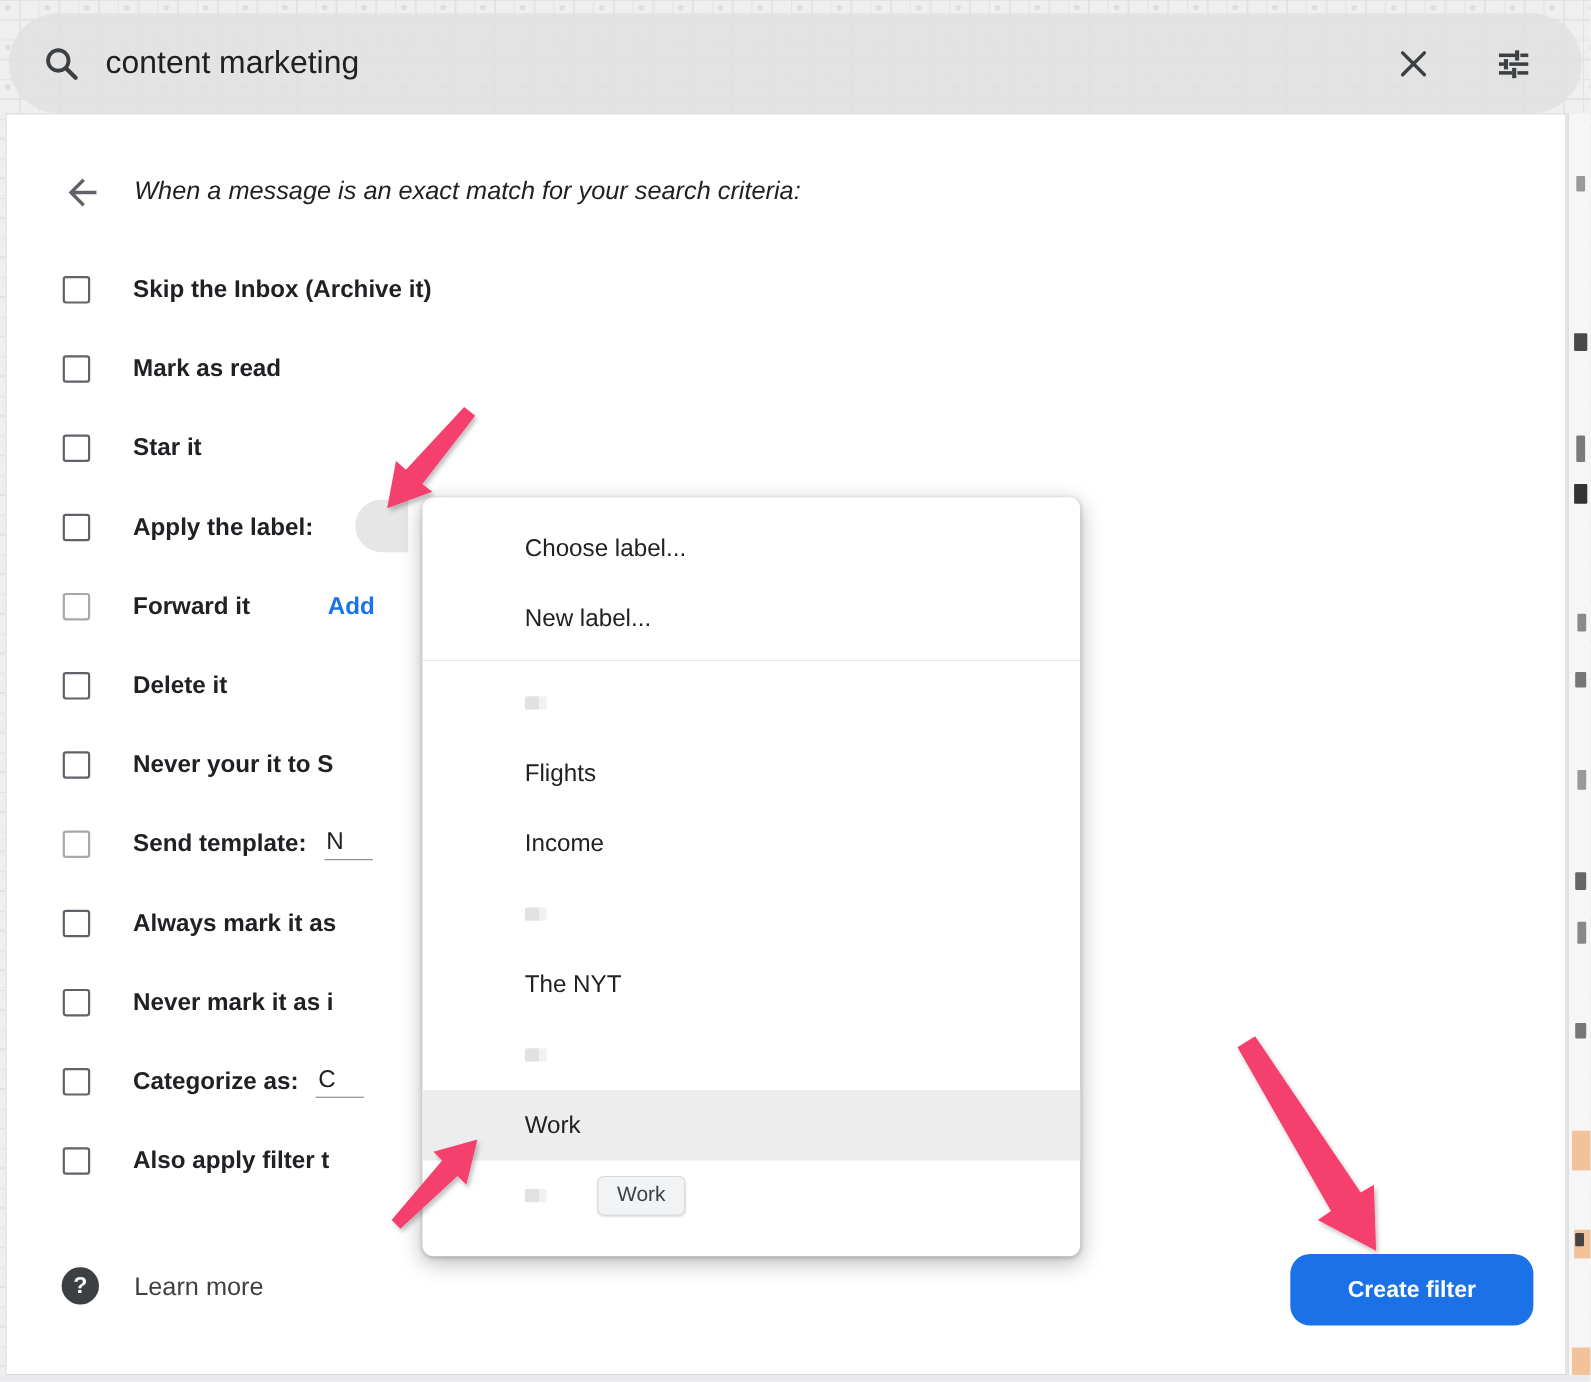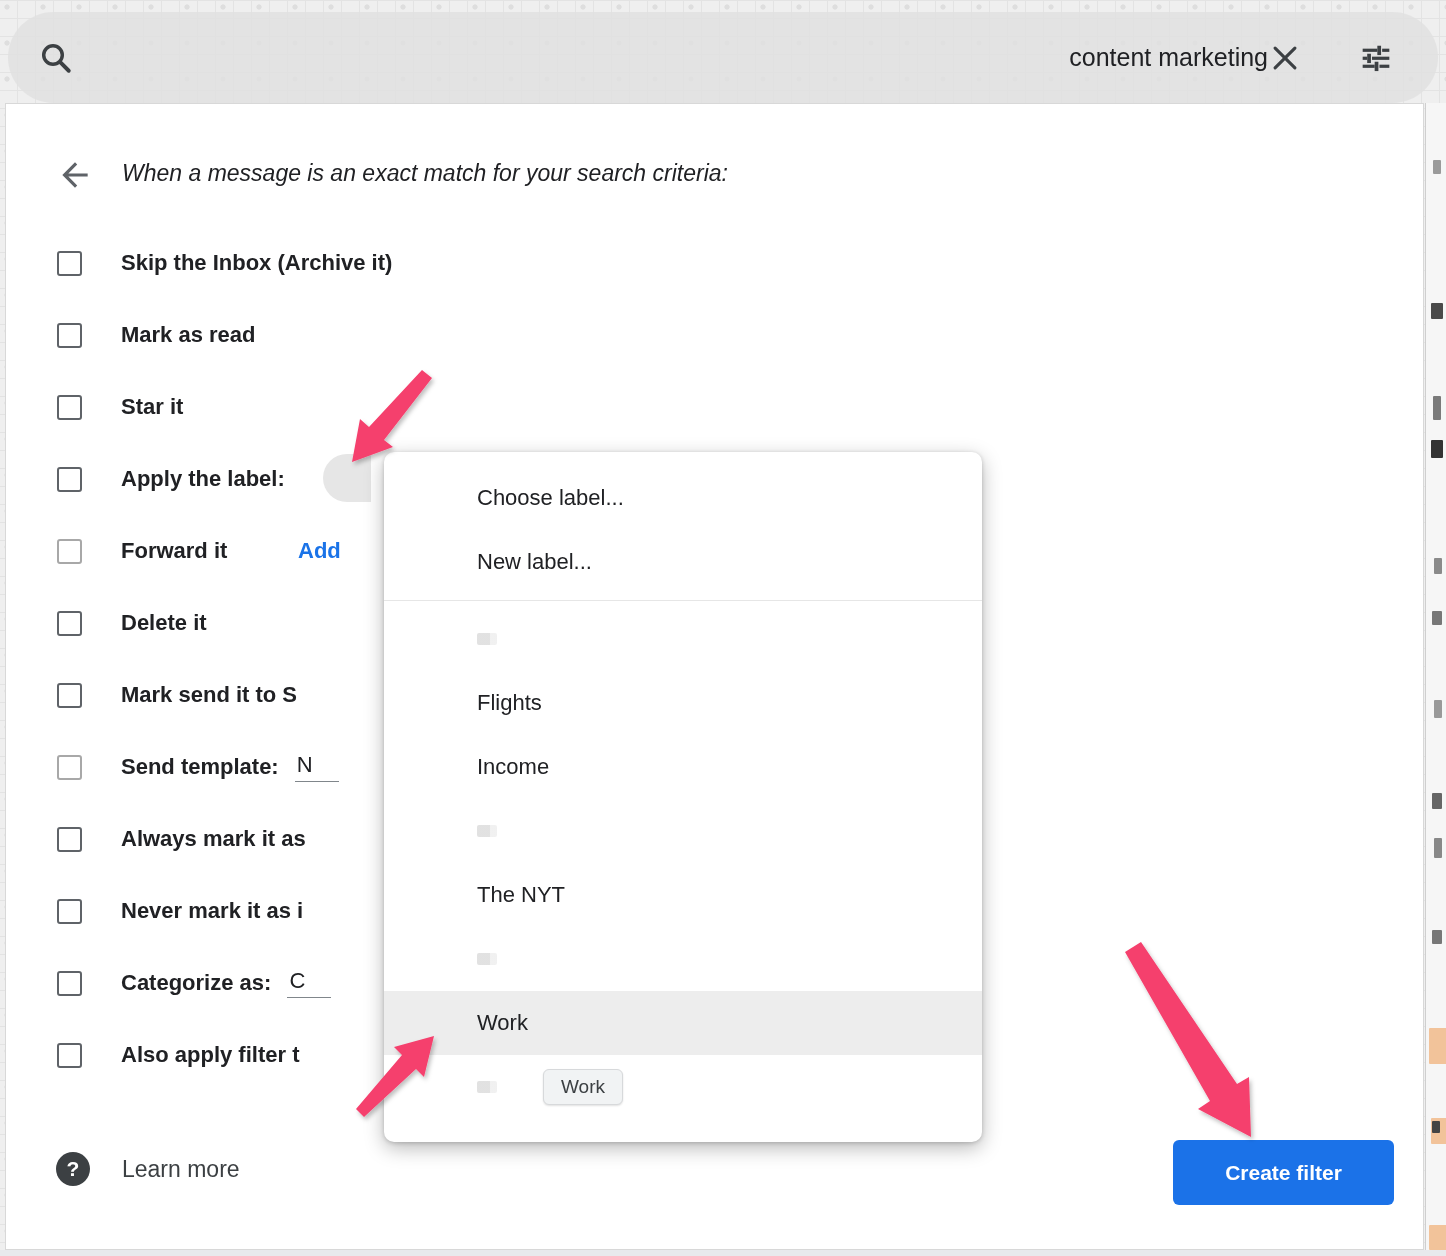--- a/index.html
+++ b/index.html
@@ -14,21 +14,21 @@
     background-size:36px 36px, 36px 36px, 36px 36px;
   }
 
   
   .search-bar{
     position:absolute; left:8px; top:12px; width:1430px; height:91px;
     border-radius:46px; background:rgba(224,224,224,0.82);
     display:flex; align-items:center; z-index:6;
   }
   .search-icon{margin-left:30px; width:36px; height:36px; flex:none;}
-  .search-query{margin-left:22px; font-size:25px; color:#202124; flex:1;text-align:right;}
+  .search-query{margin-left:22px; font-size:29px; color:#202124; flex:1;}
   .clear-icon{width:34px;height:34px;flex:none;margin-right:58px;cursor:pointer;}
   .tune-icon{width:32px;height:32px;flex:none;margin-right:46px;cursor:pointer;}
 
   
   .panel{
     position:absolute; left:5px; top:103px; width:1419px; height:1147px;
     background:#ffffff; border:1px solid #d8d8d8; box-sizing:border-box; z-index:2;
   }
   .back-arrow{position:absolute; left:50px; top:52px; width:38px; height:38px; cursor:pointer;}
   .panel-heading{position:absolute; left:116px; top:56px; font-size:23px; color:#202124;font-style:italic;}
@@ -42,21 +42,21 @@
   .label-pill{position:absolute; left:317px; top:350px; width:48px; height:48px;
     border-radius:24px 0 0 24px; background:#e6e6e6;}
 
   .learn-more{position:absolute; left:50px; top:1048px; display:flex; align-items:center; cursor:pointer;}
   .qmark-icon{width:34px;height:34px;border-radius:50%;background:#3c4043;color:#fff;
     display:flex;align-items:center;justify-content:center;font-size:21px;font-weight:bold;flex:none;}
   .learn-more-label{margin-left:32px; font-size:23px; color:#3c4043;}
 
   .btn-primary{
     position:absolute; left:1167px; top:1036px; width:221px; height:65px;
-    background:#1b72e8; color:#ffffff; border:none; border-radius:6px;
+    background:#1b72e8; color:#ffffff; border:none; border-radius:18px;
     font-size:21px; font-weight:bold; font-family:"Liberation Sans", sans-serif; cursor:pointer;
   }
 
   
   .label-menu{
     position:absolute; left:337px; top:452px; width:598px; height:690px;
     background:#ffffff; border-radius:10px; z-index:10;
     box-shadow:0 6px 20px rgba(0,0,0,0.28), 0 1px 4px rgba(0,0,0,0.18);
     padding-top:14px; box-sizing:border-box;margin-left:47px;
   }
@@ -118,21 +118,21 @@
       <span class="cb dim"></span>
       <span class="opt-label">Forward it</span>
       <span class="add-link">Add</span>
     </div>
     <div class="opt-row" style="top:500px">
       <span class="cb"></span>
       <span class="opt-label">Delete it</span>
     </div>
     <div class="opt-row" style="top:572px">
       <span class="cb"></span>
-      <span class="opt-label">Mark send it to S</span>
+      <span class="opt-label">Never your it to S</span>
     </div>
     <div class="opt-row" style="top:644px">
       <span class="cb dim"></span>
       <span class="opt-label">Send template:</span>
       <span class="sel-letter">N</span>
     </div>
     <div class="opt-row" style="top:716px">
       <span class="cb"></span>
       <span class="opt-label">Always mark it as</span>
     </div>

